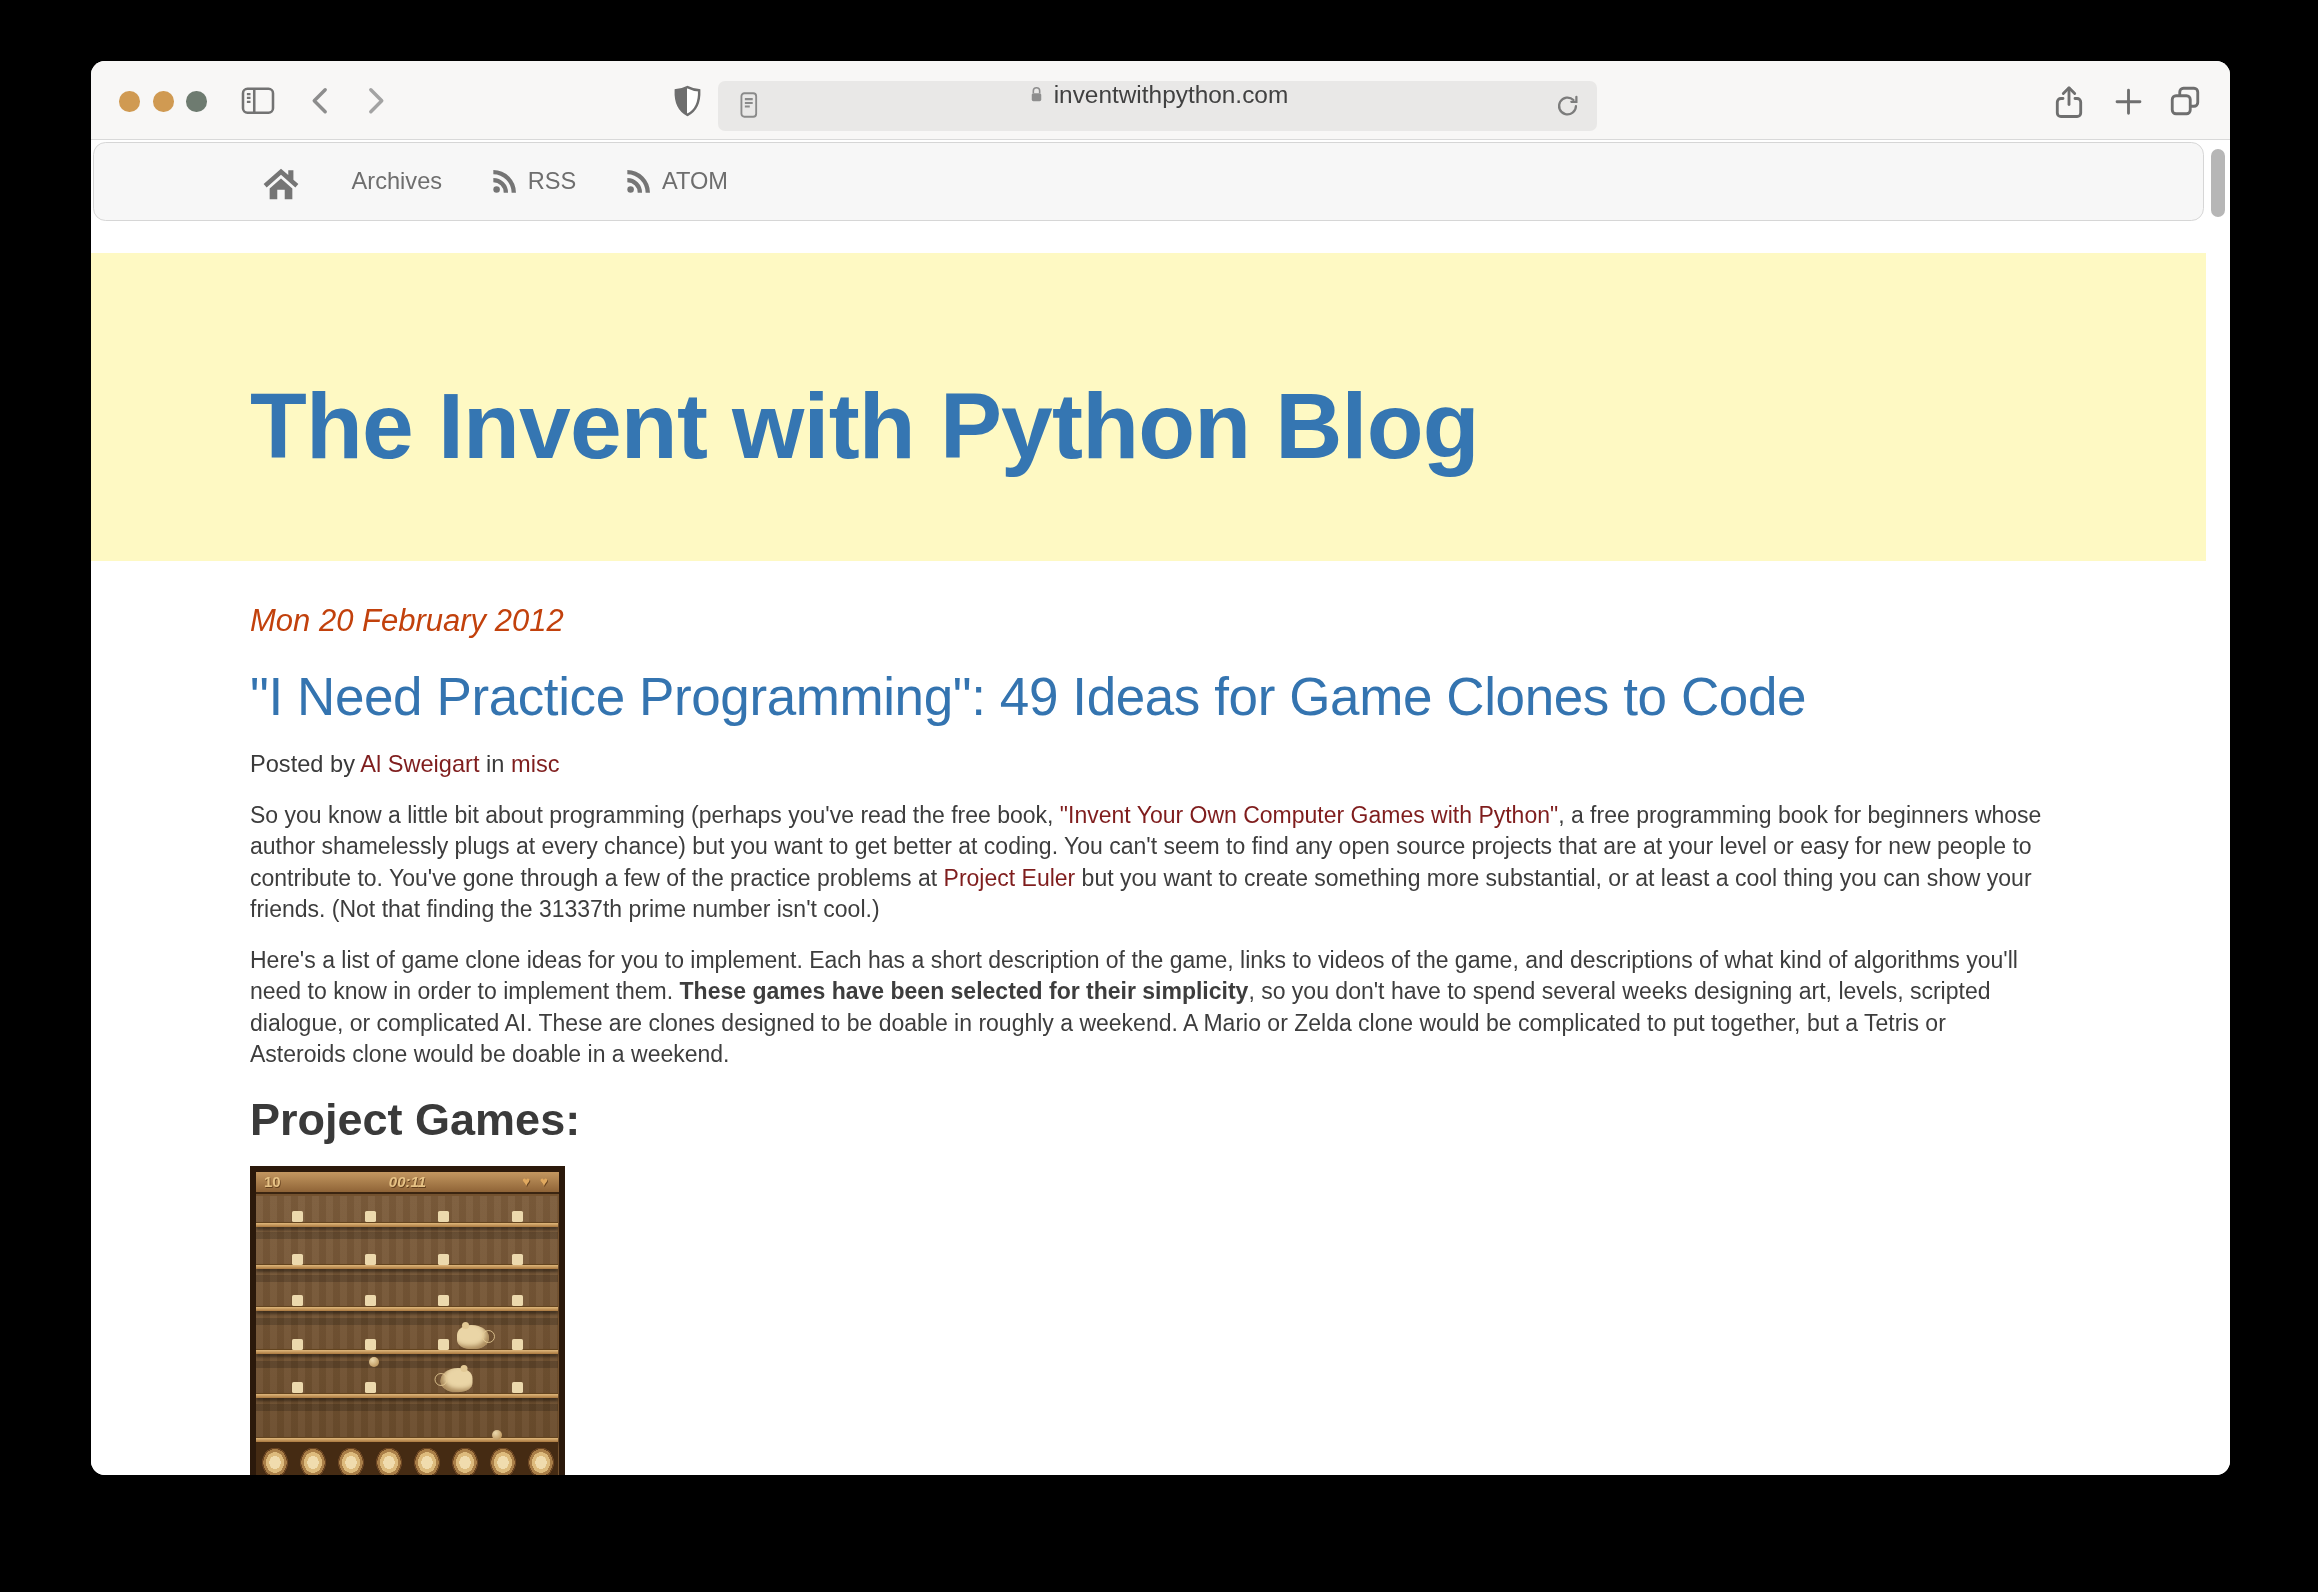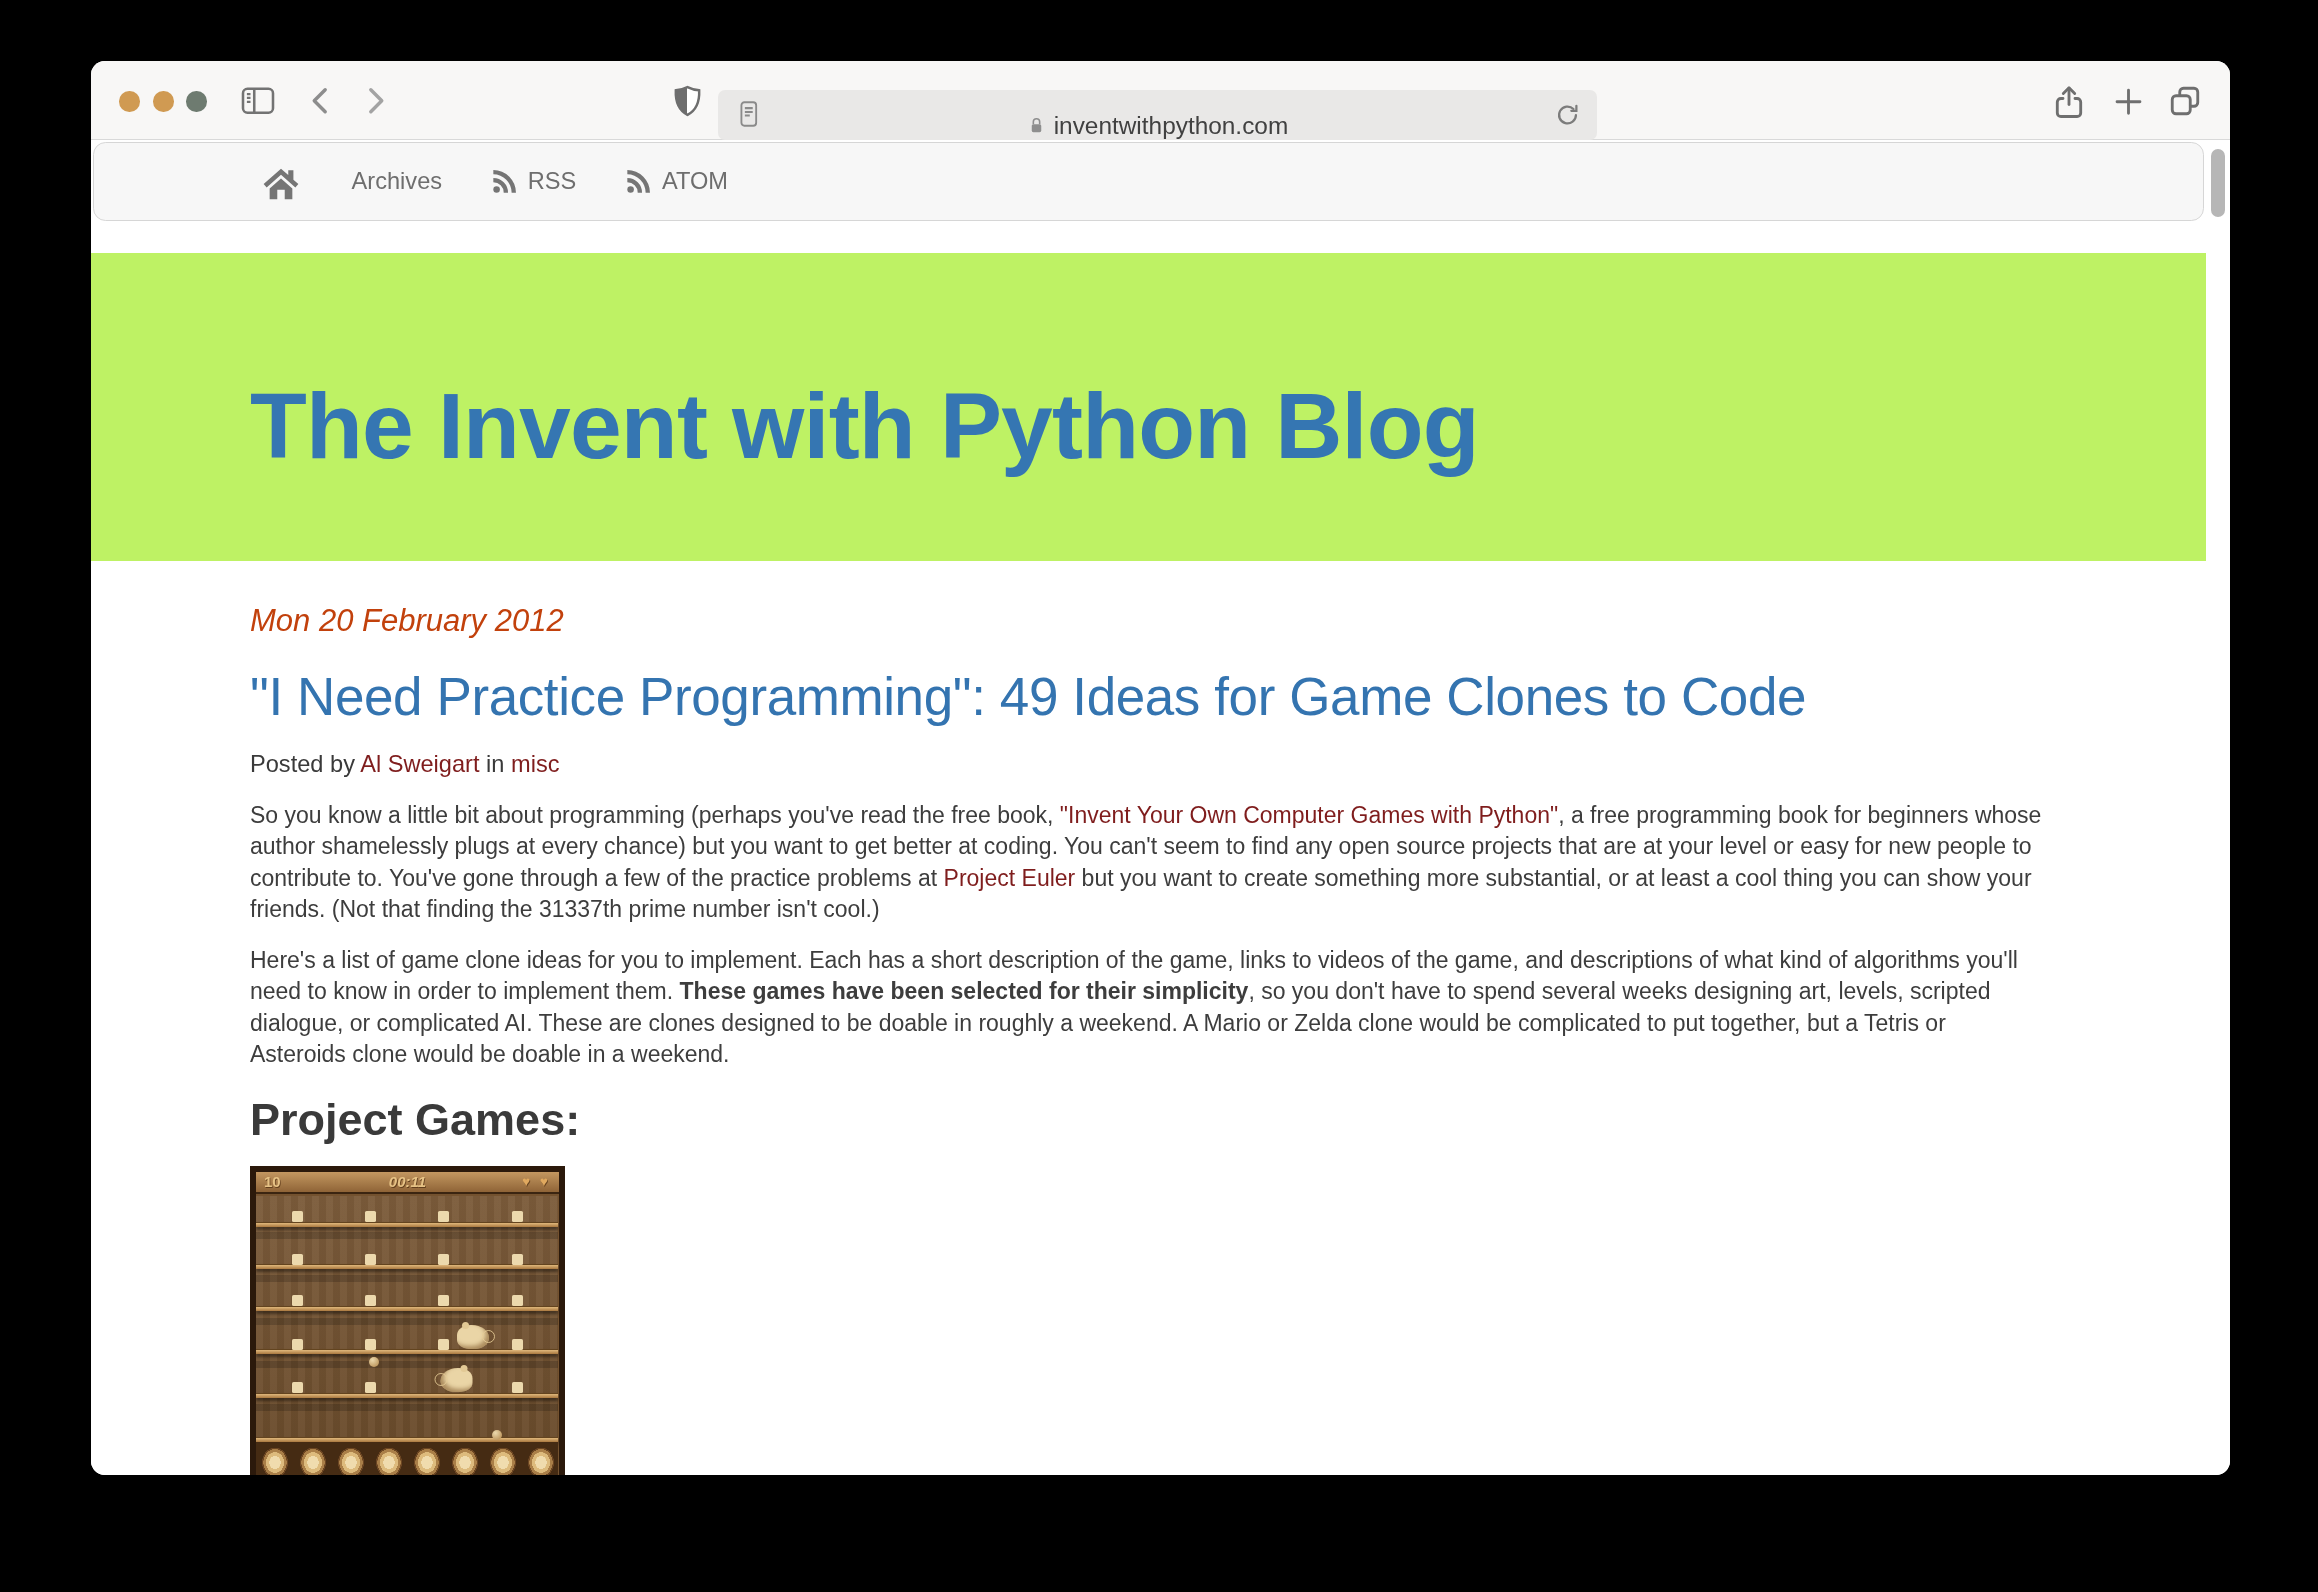--- a/index.html
+++ b/index.html
@@ -16,43 +16,43 @@
   
   .toolbar { position:relative; height:79px; background:#f8f7f6; border-bottom:0.8px solid #d9d9d9; }
   .light { position:absolute; top:30px; width:20.5px; height:20.5px; border-radius:50%; }
   .light.l1 { left:28px;  background:#d09a52; }
   .light.l2 { left:62px;  background:#d09a52; }
   .light.l3 { left:95px; background:#6e7b70; }
   .tbtn { position:absolute; display:flex; align-items:center; justify-content:center; }
   .tbtn svg { display:block; }
 
   .urlbar {
-    position:absolute; left:627px; top:29px; width:879px; height:50px;
-    background:#e9e8e7; border-radius:7px; display:flex; align-items:flex-end; justify-content:center;
+    position:absolute; left:627px; top:20px; width:879px; height:50px;
+    background:#e9e8e7; border-radius:7px; display:flex; align-items:flex-start; justify-content:center;
   }
   .urlbar .reader { position:absolute; left:19px; top:9.4px; }
   .urlbar .reload { position:absolute; right:15.7px; top:11px; }
   .url-center { display:flex; align-items:center; gap:7.9px; }
   .url-text { font-size:24.4px; color:#414141; }
 
   
   .content { position:relative; height:1335px; background:#fff; }
   .page { margin-right:24.4px; }
 
   
   .site-nav {
     margin:1.6px 0 0 1.6px; width:calc(100% - 3.1px); height:79px;
     background:#f7f7f7; border:0.8px solid #d6d6d6; border-radius:12.6px;
     display:flex; padding-left:165px; column-gap:49px;
   }
   .nav-link { display:flex; align-items:center; gap:8.7px; text-decoration:none; color:#6e6e6e; font-size:23.6px; }
   .nav-link svg { display:block; }
 
   
-  .masthead { margin-top:32px; height:308px; background:#bef264; }
+  .masthead { margin-top:32px; height:308px; background:#fef9c3; }
   .masthead h1 { padding:118px 0 0 159px; font-size:93px; line-height:1.2; font-weight:600; color:#3576b2; letter-spacing:-0.8px; }
   .masthead a { color:#3576b2; text-decoration:none; }
 
   
   main { padding:46px 0 0 159px; }
   .date { font-size:31px; line-height:28px; color:#c2410c;font-style:italic; }
   .article-title { margin-top:31.5px; font-size:53px; line-height:61px; font-weight:500; letter-spacing:-0.4px; }
   .article-title a { color:#3474b0; text-decoration:none; }
   .byline { margin-top:22px; font-size:23.6px; line-height:30px; color:#3a3a3a; }
   a.inline { color:#7f1d1d; text-decoration:none; }

